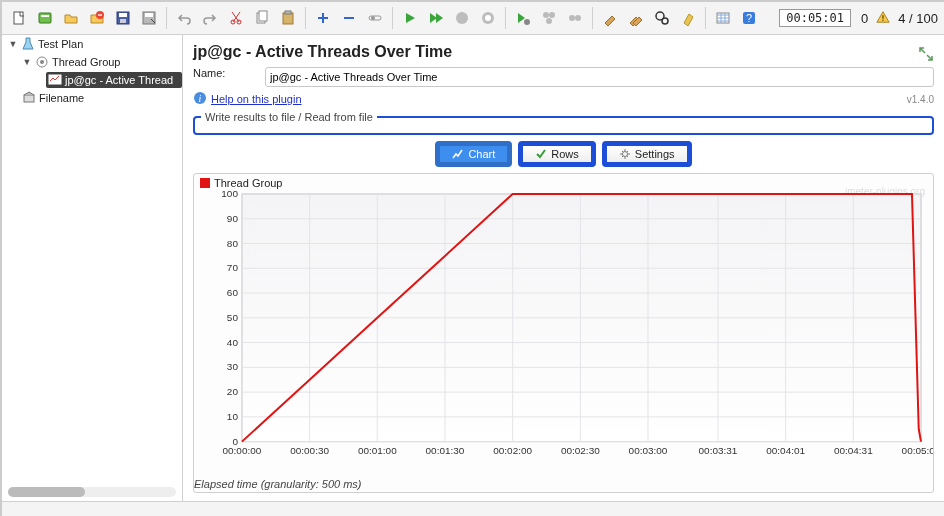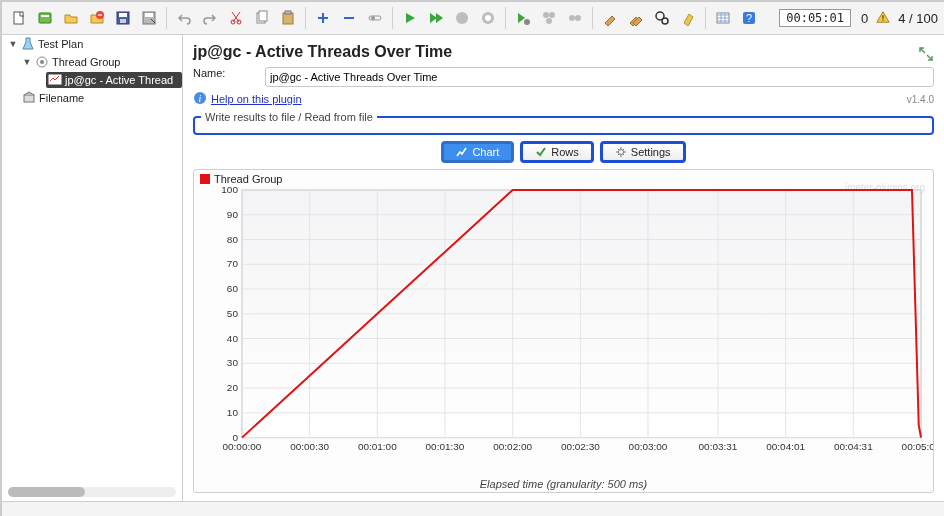--- a/index.html
+++ b/index.html
@@ -34,29 +34,29 @@
 .info-line a{color:#2030cc;text-decoration:underline;}
 .version{margin-left:auto;color:#888;font-size:10px;}
 .filebox{border:2px solid #1d4ed8;border-radius:4px;margin-top:4px;}
 .filebox legend{font-size:11px;padding:0 4px;color:#444;}
 fieldset{margin:0;padding:4px 6px 6px 6px;}
 .file-row{display:flex;align-items:center;gap:8px;}
 .file-row .txt{max-width:280px;}
 .btn{background:linear-gradient(#fff,#eee);border:1px solid #b5b5b5;border-radius:4px;padding:2px 10px;font-size:11px;cursor:default;}
 .cb{width:12px;height:12px;border:1px solid #999;border-radius:2px;display:inline-block;background:#fff;}
 .tabs{display:flex;justify-content:center;gap:6px;margin:6px 0;}
-.tab{display:flex;align-items:center;gap:4px;padding:2px 12px;border:3px solid #1d4ed8;border-radius:4px;background:linear-gradient(#fff,#eee);font-size:11px;cursor:default;}
+.tab{display:flex;align-items:center;gap:4px;padding:2px 12px;border:5px solid #1d4ed8;border-radius:4px;background:linear-gradient(#fff,#eee);font-size:11px;cursor:default;}
 .tab.active{background:#3e8ef0;color:#fff;border-color:#2f6fc7;}
 .tab svg{width:12px;height:12px;}
 .chart-area{flex:1;border:1px solid #cfcfcf;border-radius:3px;position:relative;background:#fdfdfd;overflow:hidden;}
 .legend{position:absolute;top:3px;left:6px;font-size:11px;display:flex;align-items:center;gap:4px;}
 .legend .swatch{width:10px;height:10px;background:#e01212;display:inline-block;}
 .watermark{position:absolute;top:12px;right:8px;font-size:10px;color:#ddd;}
 svg.chart{position:absolute;inset:0;}
-.xlabel{position:absolute;bottom:2px;left:0;right:0;text-align:center;font-style:italic;font-size:11px;color:#444;}
+.xlabel{position:absolute;bottom:2px;left:0;right:0;font-style:italic;font-size:11px;color:#444;}
 .ylabel{position:absolute;left:2px;top:50%;transform:translateY(-50%) rotate(-90deg);transform-origin:center;font-style:italic;font-size:11px;color:#444;white-space:nowrap;}
 .footer{height:14px;border-top:1px solid #cfcfcf;background:#f4f4f4;}
 </style>
 </head>
 <body>
 
 <div class="toolbar">
   <span class="tb-btn">
       <svg viewBox="0 0 16 16">
         <rect x="3" y="2" width="9" height="12" fill="#fff" stroke="#555"></rect>

